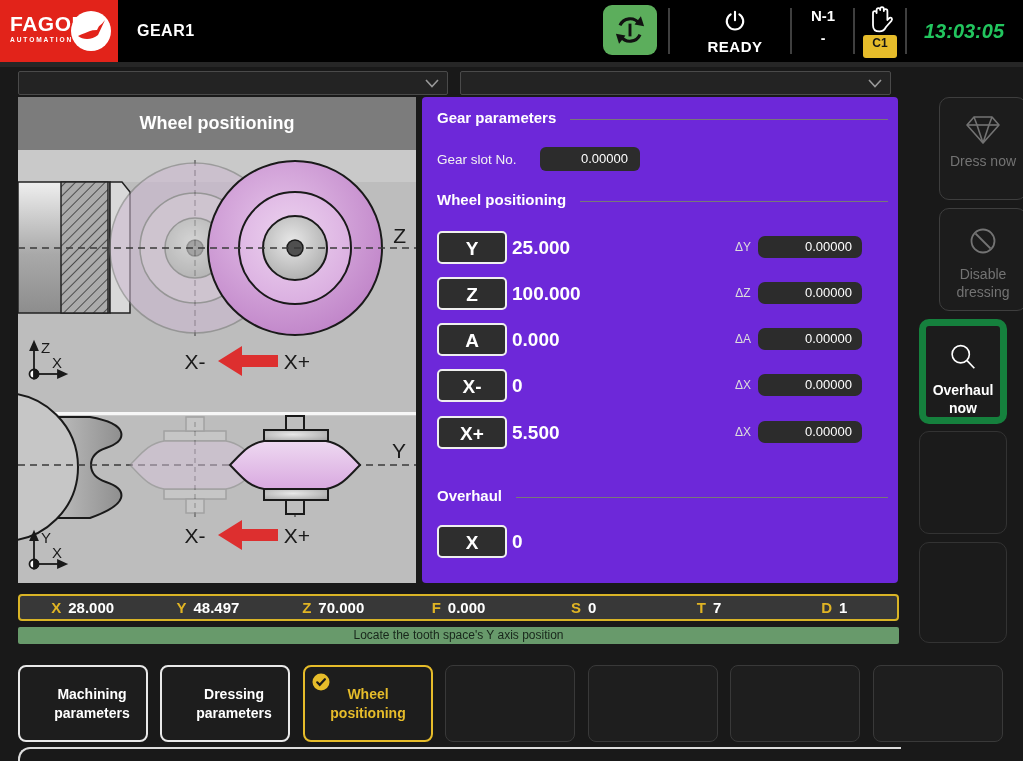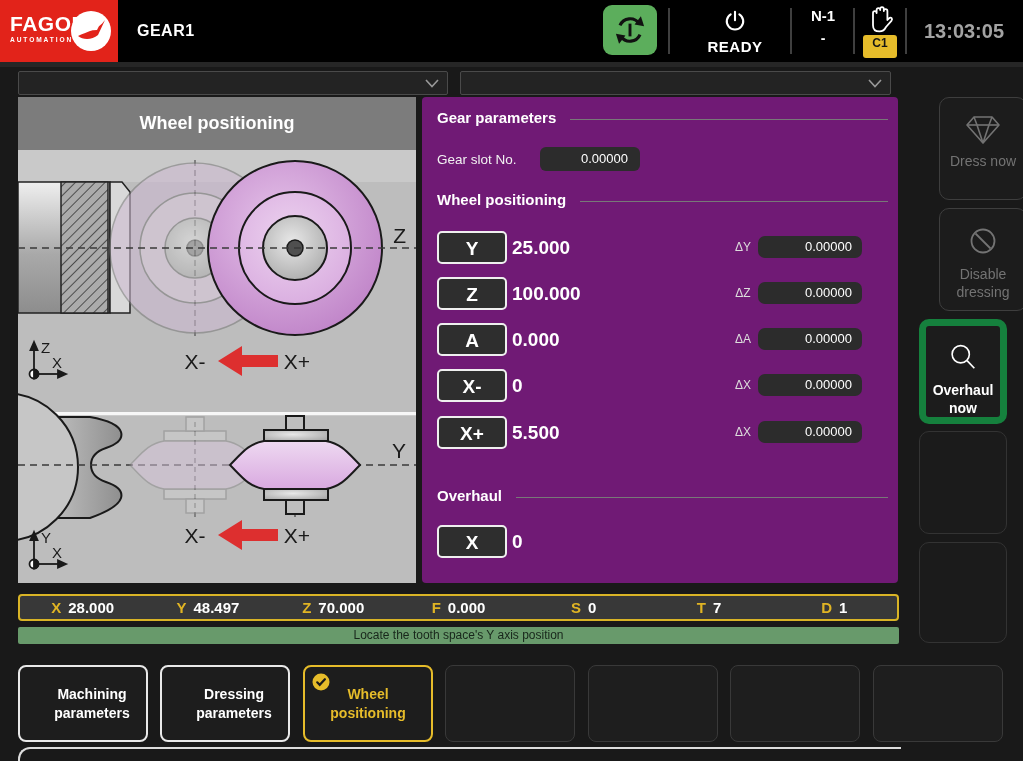--- a/index.html
+++ b/index.html
@@ -22,34 +22,34 @@
              flex-direction:column;align-items:center;justify-content:center;gap:2px;color:#fff;}
   .ready-lbl{font-size:15px;font-weight:bold;letter-spacing:.5px;}
   .nblk{position:absolute;left:798px;top:7px;width:50px;text-align:center;color:#fff;}
   .nblk .l1{font-size:15px;font-weight:bold;}
   .nblk .l2{font-size:14px;font-weight:bold;margin-top:6px;}
   .handblk{position:absolute;left:858px;top:4px;width:44px;display:flex;flex-direction:column;
            align-items:center;}
   .c1badge{margin-top:1px;width:34px;height:23px;background:#e6bc2a;border-radius:3px;color:#151515;
            font-size:12px;font-weight:bold;text-align:center;line-height:17px;}
   .clock{position:absolute;left:910px;top:0;width:108px;height:62px;line-height:62px;text-align:center;
-         color:#a3a3a3;font-size:20px;font-weight:bold;}
+         color:#22c55e;font-size:20px;font-weight:bold;font-style:italic;}
   
   .dropdown{position:absolute;top:71px;height:22px;background:#232323;border:1px solid #4a4a4a;
             border-radius:2px;display:flex;align-items:center;justify-content:flex-end;padding-right:8px;}
   .dd1{left:18px;width:420px;}
   .dd2{left:460px;width:421px;}
   .dd-val{flex:1;color:#ddd;font-size:12px;padding-left:8px;}
   
   .ill-panel{position:absolute;left:18px;top:97px;width:398px;height:486px;background:#bcbcbc;}
   .ill-head{position:absolute;left:0;top:0;width:398px;height:53px;background:#7c7c7c;color:#fff;
             font-size:18px;font-weight:bold;text-align:center;line-height:53px;}
   .ill-body{position:absolute;left:0;top:53px;}
   
-  .mid-panel{position:absolute;left:422px;top:97px;width:476px;height:486px;background:#701a75;
+  .mid-panel{position:absolute;left:422px;top:97px;width:476px;height:486px;background:#6d28d9;
              border-radius:4px;color:#fff;}
   .sec-head{position:absolute;left:15px;right:10px;display:flex;align-items:center;}
   .sec-head .t{font-size:15px;font-weight:bold;white-space:nowrap;}
   .sec-head .ln{flex:1;border-top:1px solid #787878;margin-left:14px;margin-top:4px;}
   .gslot-lbl{position:absolute;left:15px;top:55px;font-size:13.5px;color:#f2f2f2;}
   .gslot-input{position:absolute;left:118px;top:50px;width:100px;height:24px;background:#2c2c2c;
                border-radius:6px;color:#fff;font-size:13px;line-height:24px;text-align:right;
                padding-right:12px;box-sizing:border-box;}
   .axis-row{position:absolute;left:0;width:476px;height:34px;}
   .axis-btn{position:absolute;left:15px;top:0;width:70px;height:33px;background:#2e2e2e;

